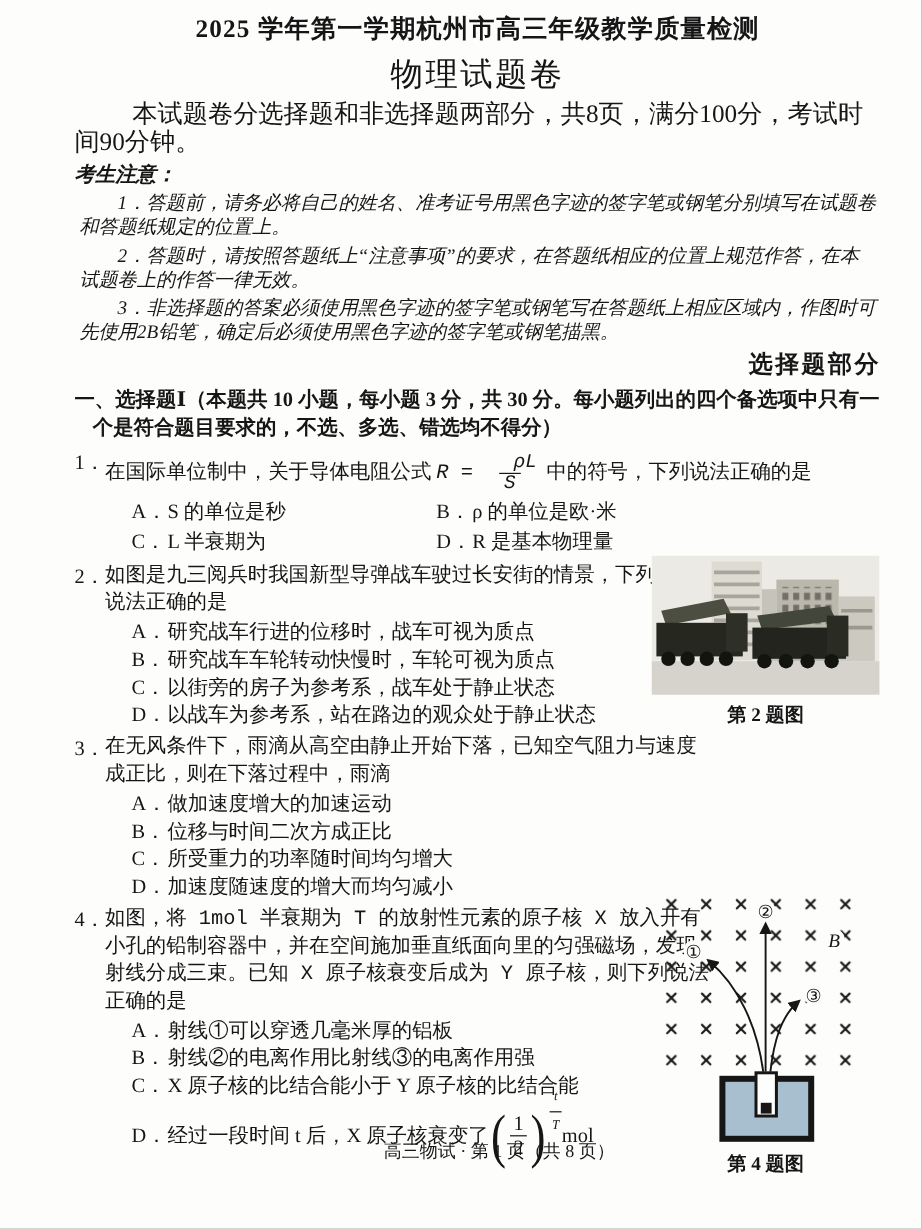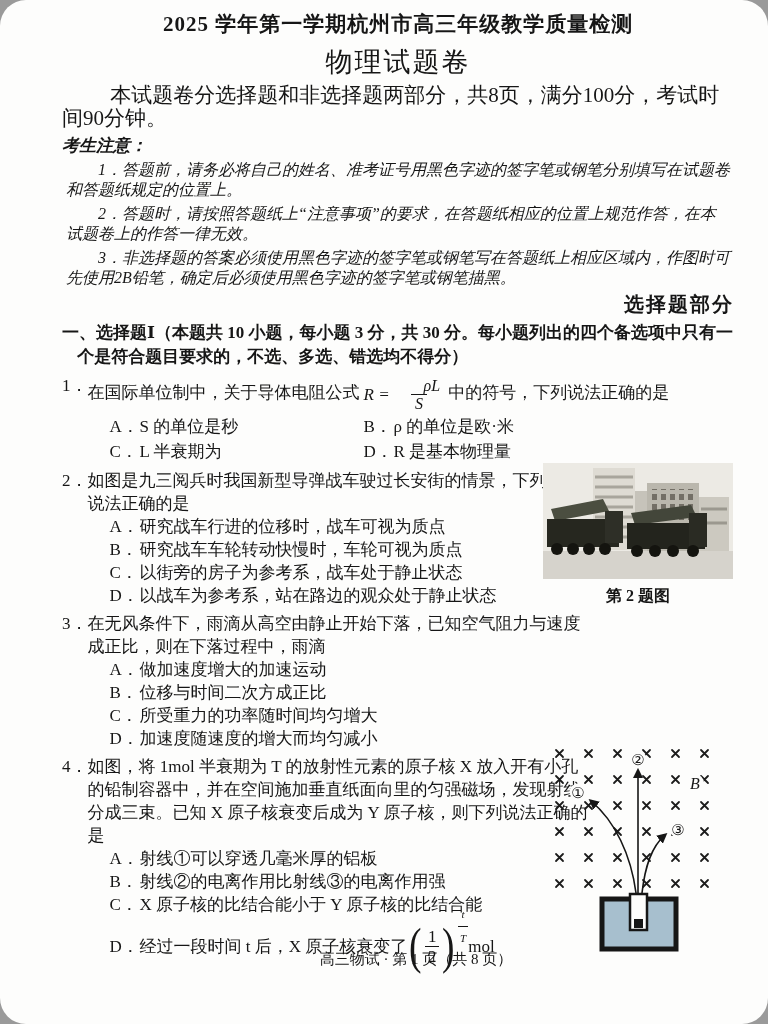--- a/index.html
+++ b/index.html
@@ -6,37 +6,36 @@
   .page{
     position:relative;
     width:768px;height:1024px;
     margin:0 auto;
     background:#fdfdfc;
     font-family:"Liberation Serif","DejaVu Serif",serif;
     color:#161616;
     overflow:hidden;
     box-sizing:border-box;
     padding:10px 34px 0 62px;
-    border-radius:26px;
   }
   .title{font-size:21px;font-weight:bold;text-align:center;letter-spacing:1px;line-height:28px;}
   .subtitle{font-size:27px;font-weight:normal;text-align:center;line-height:36px;margin-top:6px;letter-spacing:2px;
     font-family:"Liberation Sans","DejaVu Sans",sans-serif;}
   .intro{margin:4px 0 0 0;font-size:21px;line-height:23px;text-indent:2.3em;}
   .notice-head{font-size:17px;font-weight:bold;font-style:italic;line-height:20px;margin-top:6px;}
   .notice-item{margin:4px;font-size:16px;font-style:italic;line-height:20px;text-indent:2em;}
   .sec-head{font-size:20px;font-weight:bold;text-align:right;line-height:26px;margin-top:5px;
     font-family:Liberation Mono, monospace;letter-spacing:2px;}
   .part-head{font-size:17px;font-weight:bold;line-height:24px;margin-top:2px;
     padding-left:0.9em;text-indent:-0.9em;}
   .question{position:relative;margin-top:5px;}
   .q-row{display:flex;align-items:flex-start;}
   .q-num{flex:0 0 24px;font-size:17px;line-height:23px;}
   .q-body{flex:1;min-width:0;}
-  .stem{font-size:17px;line-height:23px;}
+  .stem{font-size:17px;line-height:23px;font-family:Liberation Mono, monospace;}
   .narrow{max-width:505px;}
   .opts{padding-left:22px;}
   .opt{font-size:17px;line-height:23px;display:flex;}
   .olabel{flex:0 0 30px;}
   .opt-grid{display:grid;grid-template-columns:254px auto;padding-left:22px;}
   .opt-grid .opt{line-height:25px;}
   
   .mathwrap{display:inline-flex;align-items:center;vertical-align:middle;margin:0 4px;height:40px;}
   .mvar{font-style:italic;margin-right:4px;}
   .frac{display:inline-flex;flex-direction:column;align-items:center;font-style:italic;font-size:16px;}
@@ -233,20 +232,21 @@
         <path d="M91,150 L91,28" stroke="#161616" stroke-width="1.6" fill="none" marker-end="url(#arr)"></path>
         <path d="M89,150 C 84,112 68,78 44,58" stroke="#161616" stroke-width="1.6" fill="none" marker-end="url(#arr)"></path>
         <path d="M95,150 C 98,124 104,104 118,92" stroke="#161616" stroke-width="1.6" fill="none" marker-end="url(#arr)"></path>
         <circle cx="91" cy="16" r="8.5" fill="#fdfdfc"></circle>
         <text x="91" y="22" text-anchor="middle" font-size="15" fill="#161616">②</text>
         <circle cx="31" cy="49" r="8.5" fill="#fdfdfc"></circle>
         <text x="31" y="55" text-anchor="middle" font-size="15" fill="#161616">①</text>
         <circle cx="131" cy="86" r="8.5" fill="#fdfdfc"></circle>
         <text x="131" y="92" text-anchor="middle" font-size="15" fill="#161616">③</text>
       </svg>
+      <div class="fig-caption">第 4 题图</div>
     </div>
     <div class="q-row">
       <span class="q-num">4．</span>
       <div class="q-body">
         <div class="stem narrow">如图，将 1mol 半衰期为 T 的放射性元素的原子核 X 放入开有小孔的铅制容器中，并在空间施加垂直纸面向里的匀强磁场，发现射线分成三束。已知 X 原子核衰变后成为 Y 原子核，则下列说法正确的是</div>
         <div class="opts">
           <div class="opt">
               <span class="olabel">A．</span>
               <span>射线①可以穿透几毫米厚的铝板</span>
             </div>

